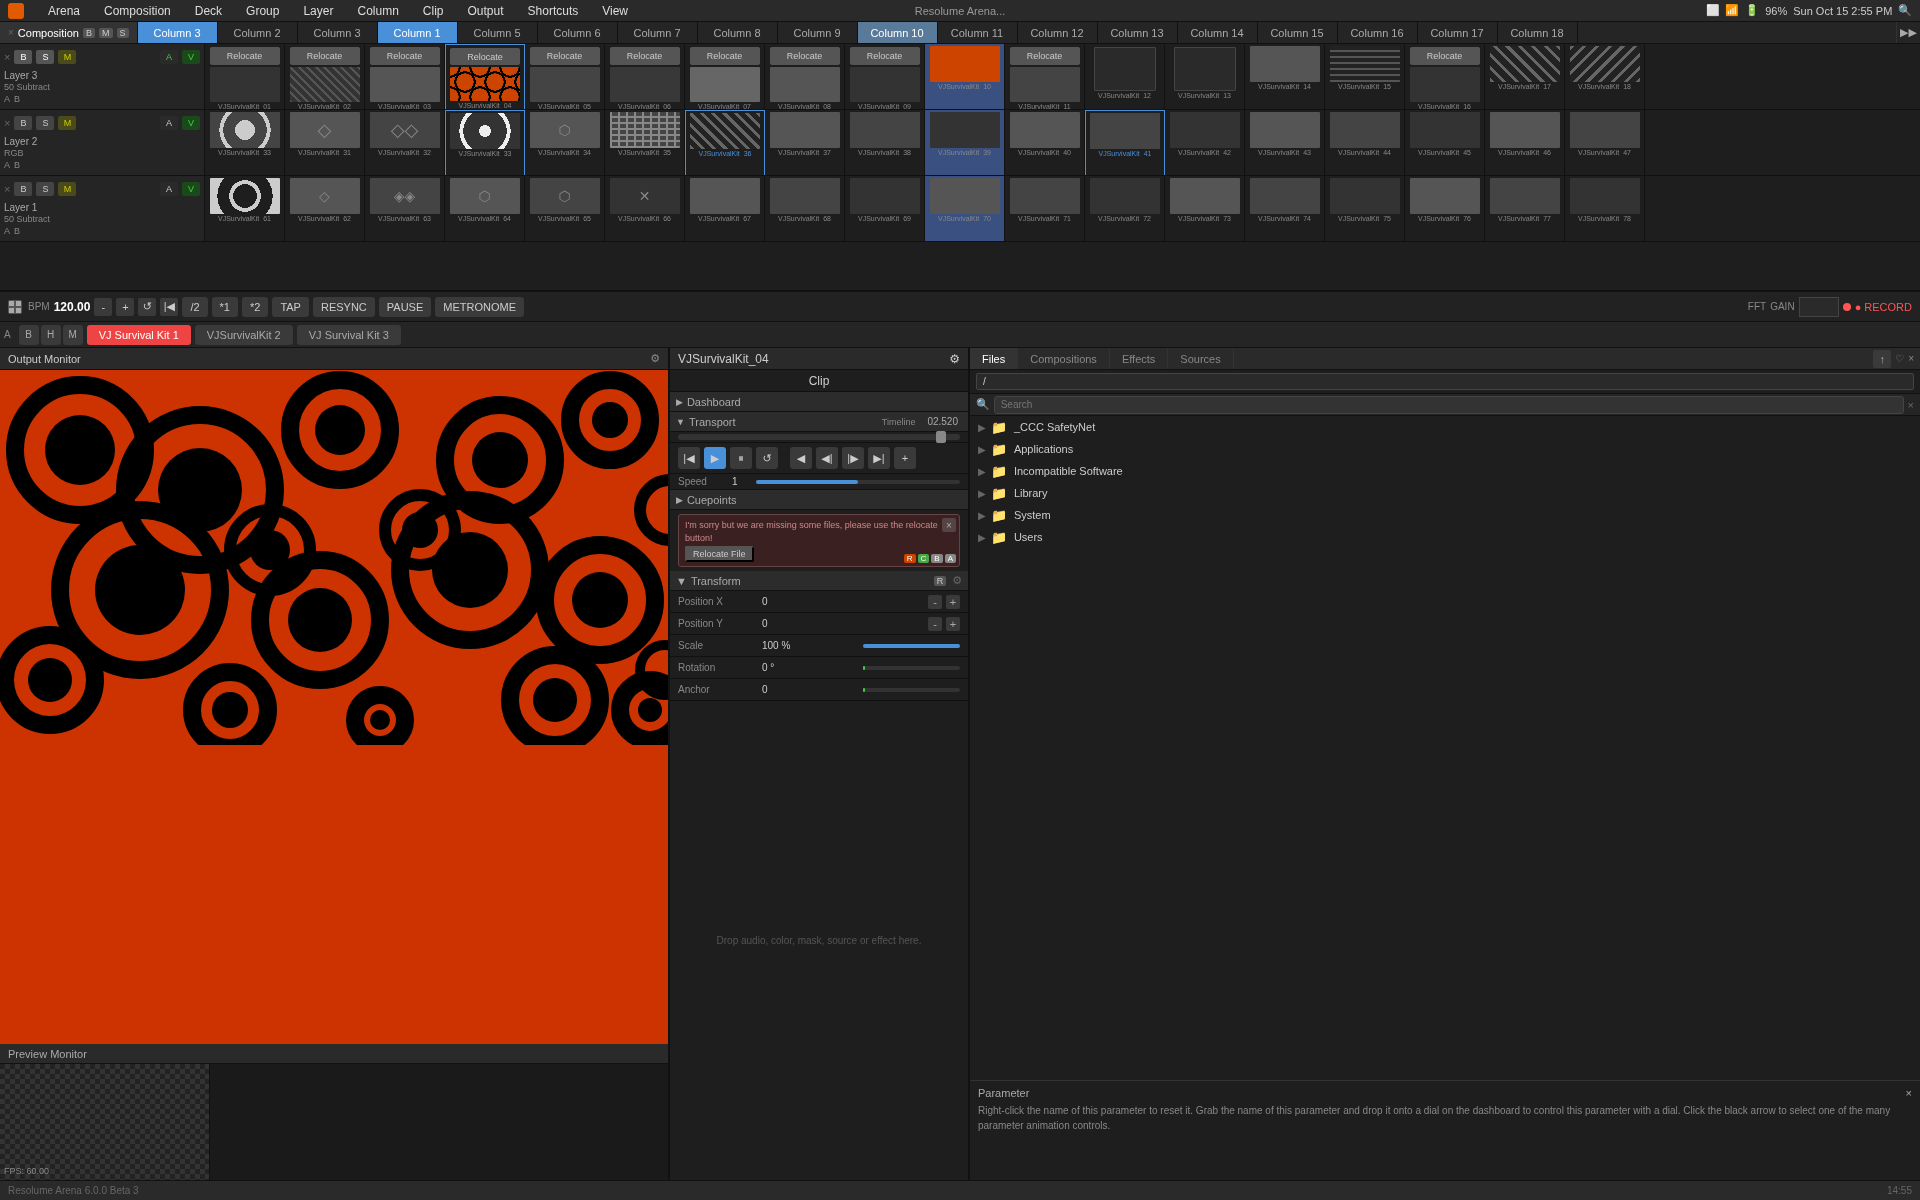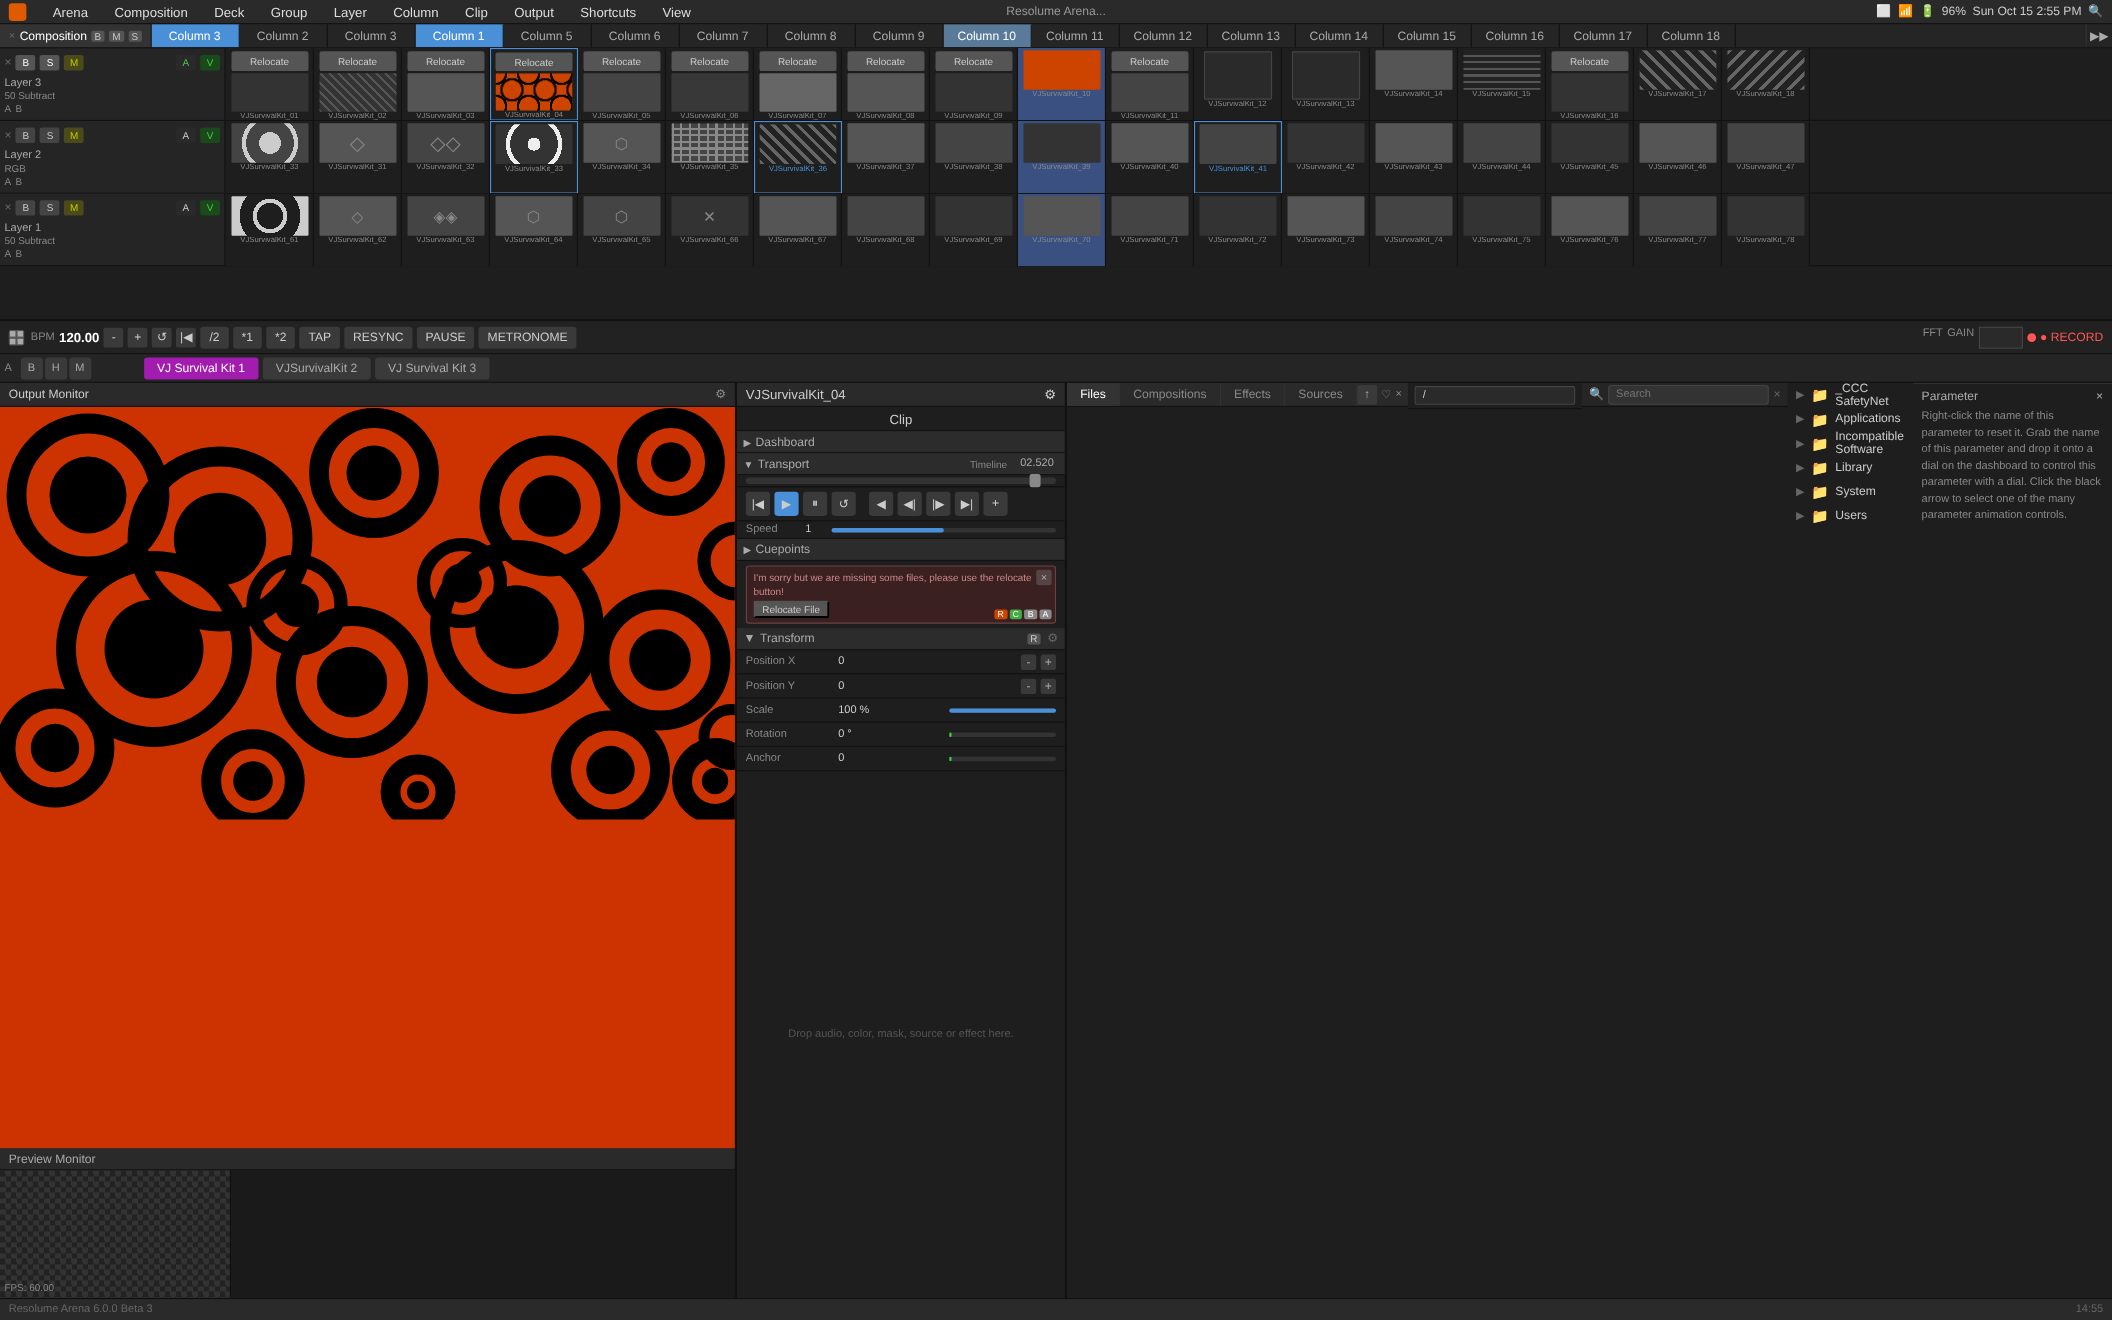--- a/index.html
+++ b/index.html
@@ -262,21 +262,21 @@
     .bpm-label { color: #888; font-size: 10px; }
     .bpm-value { color: #fff; font-size: 12px; font-weight: bold; }
     .bpm-btn {
       width: 18px; height: 18px;
       background: #3a3a3a;
       border: none; border-radius: 2px;
       color: #ccc; cursor: pointer;
       display: flex; align-items: center; justify-content: center;
       font-size: 11px;
     }
-    .fft-section { margin-left: auto; display: flex; gap: 4px; }
+    .fft-section { margin-left: auto; display: flex; align-items: center; gap: 4px; }
     .fft-label { color: #888; font-size: 10px; }
     .record-btn {
       display: flex; align-items: center; gap: 4px;
       color: #f55; font-size: 11px; cursor: pointer;
     }
     .record-dot { width: 8px; height: 8px; background: #f55; border-radius: 50%; }
 
     
     .deck-tabs {
       height: 26px;
@@ -288,21 +288,21 @@
       border-bottom: 1px solid #111;
     }
     .deck-tab {
       height: 20px;
       padding: 0 12px;
       background: #3a3a3a;
       border: none; border-radius: 3px;
       color: #aaa; font-size: 11px;
       cursor: pointer;
     }
-    .deck-tab.active { background: #a21caf; color: #fff; margin-left: 44px; }
+    .deck-tab.active { background: #ef4444; color: #fff; }
     .deck-letter-btn {
       width: 20px; height: 20px;
       background: #3a3a3a;
       border: none; border-radius: 3px;
       color: #aaa; font-size: 10px;
       cursor: pointer;
     }
 
     
     .output-monitor {
@@ -524,21 +524,21 @@
       gap: 4px;
     }
 
     .timeline-label { font-size: 9px; color: #888; margin-left: auto; padding-right: 8px; }
 
     
     .files-panel {
       flex: 1;
       background: #1e1e1e;
       display: flex;
-      flex-direction: row;
+      flex-direction: column;
       overflow: hidden;
     }
     .files-tabs {
       height: 22px;
       background: #2a2a2a;
       display: flex;
       align-items: stretch;
       border-bottom: 1px solid #111;
     }
     .files-tab {

